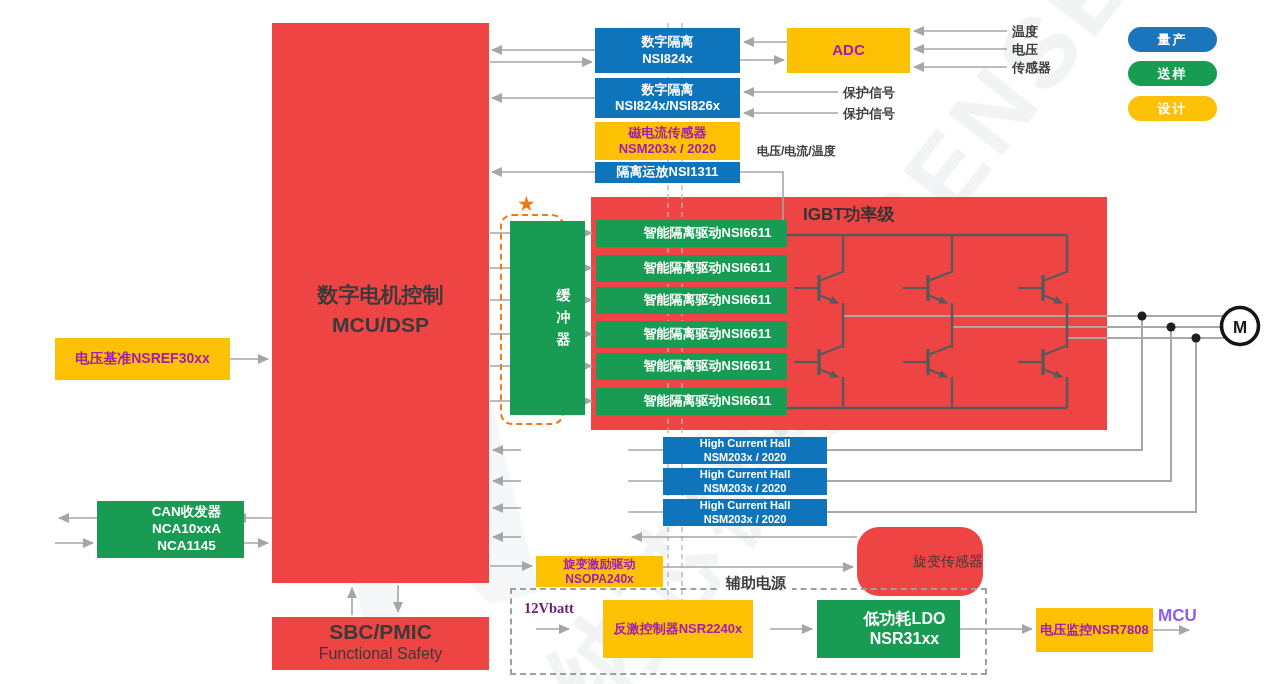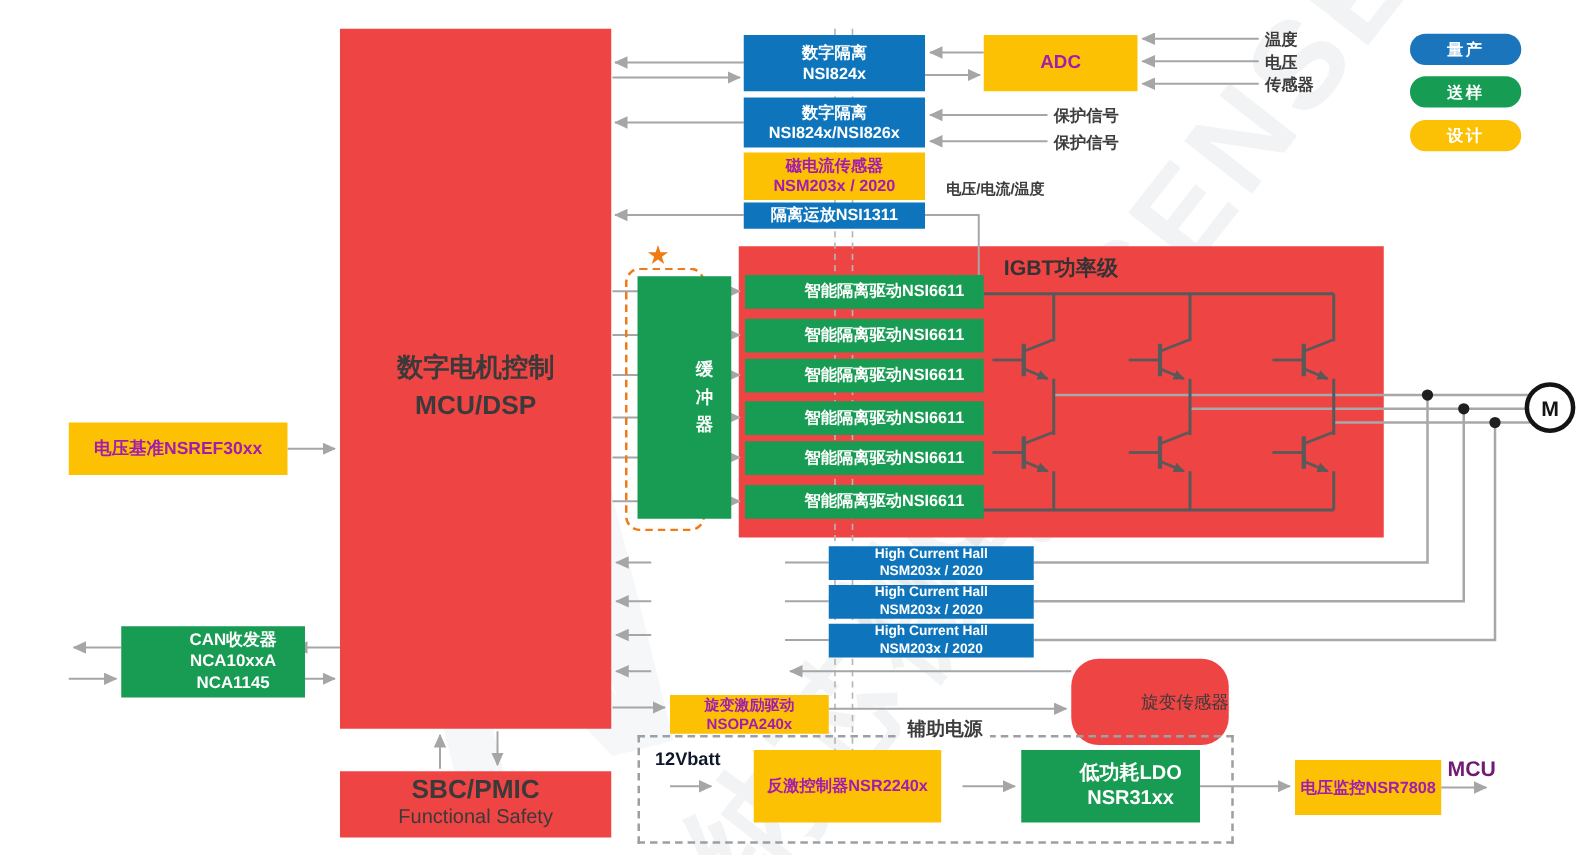--- a/index.html
+++ b/index.html
@@ -271,26 +271,26 @@
     <div>High Current Hall</div>
     <div>NSM203x / 2020</div>
   </div>
 
   <div class="abs box yellow" style="left:536px;top:556px;width:127px;height:31px;font-size:12px;">
     <div>旋变激励驱动</div>
     <div>NSOPA240x</div>
   </div>
 
   <div class="abs lbl" style="left:720px;top:574px;font-size:15px;background:#ffffff;padding:0 6px;z-index:3;">辅助电源</div>
-  <div class="abs lbl" style="left:524px;top:600px;font-size:14.5px;color:#0f172a;z-index:3;">12Vbatt</div>
+  <div class="abs lbl" style="left:524px;top:600px;font-size:14.5px;color:#701a75;z-index:3;font-family:Liberation Serif, serif;">12Vbatt</div>
   <div class="abs box yellow" style="left:603px;top:600px;width:150px;height:58px;font-size:13px;">
     <div>反激控制器NSR2240x</div>
   </div>
   <div class="abs box green" style="left:817px;top:600px;width:111px;height:58px;font-size:16px;">
     <div>低功耗LDO</div>
     <div>NSR31xx</div>
   </div>
   <div class="abs box yellow" style="left:1036px;top:608px;width:117px;height:44px;font-size:13px;">
     <div>电压监控NSR7808</div>
   </div>
-  <div class="abs lbl" style="left:1158px;top:606px;font-size:17px;color:#701a75;">MCU</div>
+  <div class="abs lbl" style="left:1158px;top:606px;font-size:17px;color:#8b5cf6;">MCU</div>
 
 </div>
 
 </body></html>

